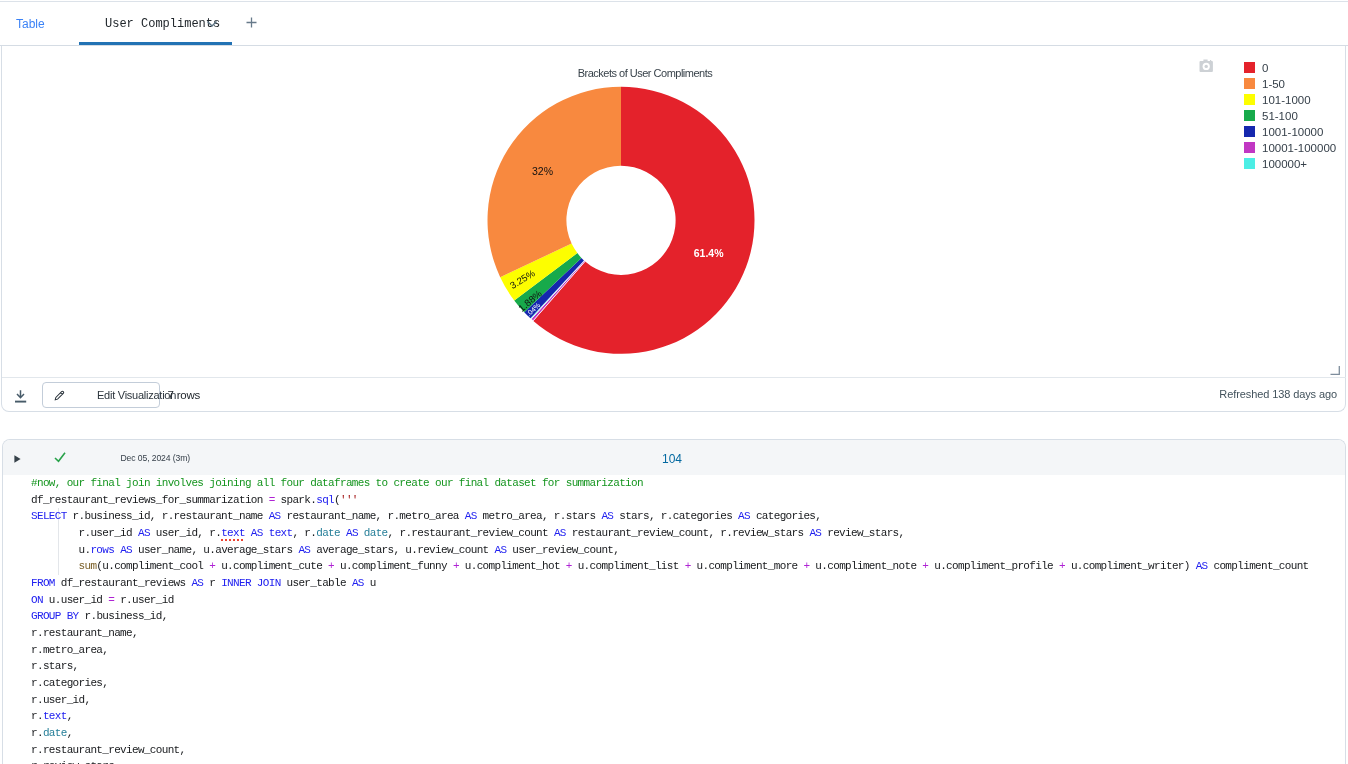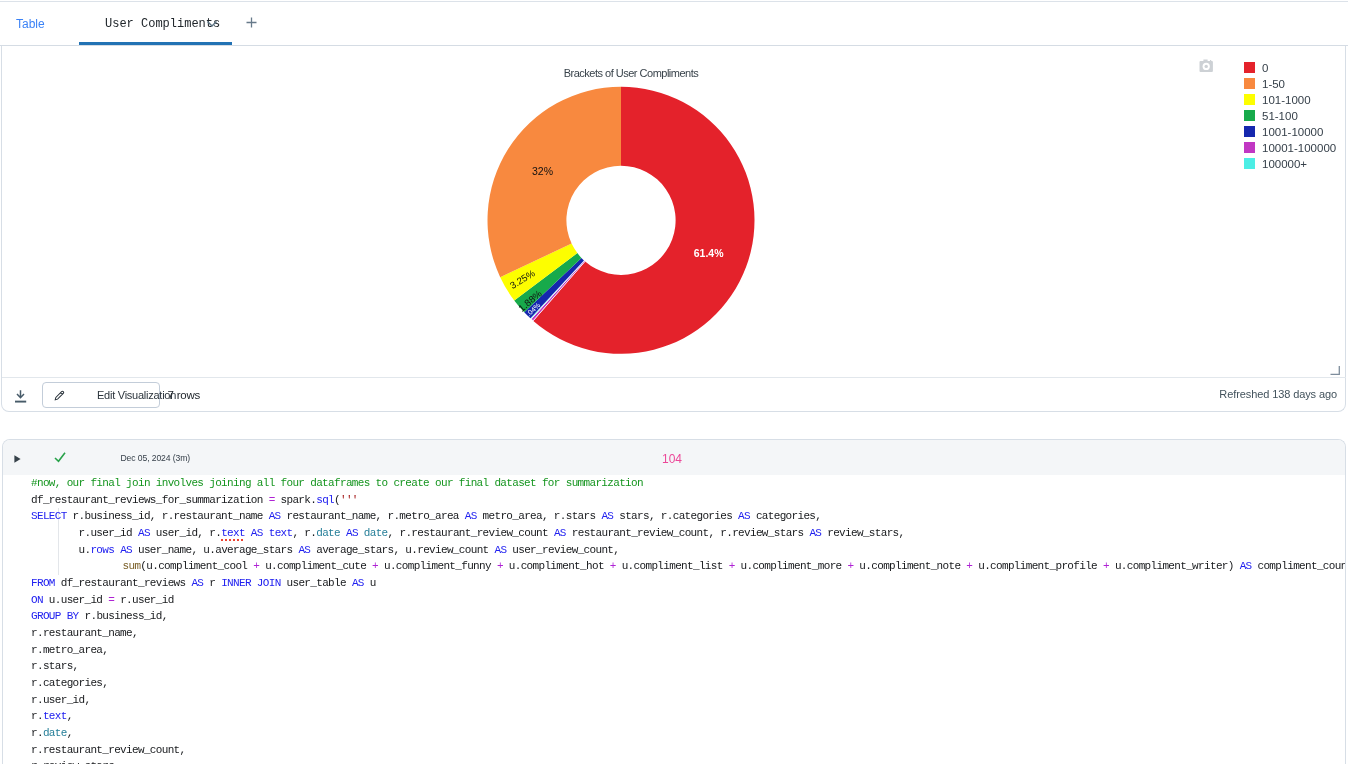--- a/index.html
+++ b/index.html
@@ -2,21 +2,21 @@
 <html><head>
 <meta charset="utf-8">
 <style>
   html,body{margin:0;padding:0;background:#fff;width:1348px;height:764px;overflow:hidden;}
   body{font-family:"Liberation Sans",sans-serif;position:relative;}
   .abs{position:absolute;}
   .code{font-family:"Liberation Mono",monospace;font-size:11px;letter-spacing:-0.66px;white-space:pre;color:#17191c;}
   .kw{color:#2020f0;}
   .op{color:#af23d4;}
   .ty{color:#267f99;}
-  .fn{color:#795e26;margin-left:44px;}
+  .fn{color:#795e26;}
   .str{color:#a31515;}
   .com{color:#15951f;}
   .sq{position:relative;}
   .sq:after{content:"";position:absolute;left:0;right:1px;bottom:-2.5px;height:2px;background:repeating-linear-gradient(90deg,#e43 0 2px,rgba(0,0,0,0) 2px 4px);}
 </style>
 </head>
 <body>
 
 <div class="abs" style="left:0px;top:1px;width:1348px;height:1px;background:#dce2e9;"></div>
 
@@ -26,21 +26,21 @@
     <path d="M1.5 1.5 L6 6 L10.5 1.5" fill="none" stroke="#5b7282" stroke-width="1.5"></path>
   </svg>
 <svg class="abs" style="left:246px;top:17px;" width="11" height="11" viewBox="0 0 11 11">
     <path d="M5.5 0.5 V10.5 M0.5 5.5 H10.5" stroke="#677a8a" stroke-width="1.3"></path>
   </svg>
 <div class="abs" style="left:79px;top:42px;width:153px;height:3px;background:#2272b4;"></div>
 <div class="abs" style="left:0;top:45px;width:1348px;height:1px;background:#d5dce4;"></div>
 
 <div class="abs" style="left:1px;top:46px;width:1343px;height:365px;border-left:1px solid #d7dee6;border-right:1px solid #d7dee6;border-bottom:1px solid #d7dee6;border-radius:0 0 8px 8px;"></div>
 
-<div class="abs" style="left:431px;top:66.5px;width:400px;text-align:center;font-size:11px;letter-spacing:-0.5px;color:#38424a;">Brackets of User Compliments</div>
+<div class="abs" style="left:445px;top:66.5px;width:400px;text-align:center;font-size:11px;letter-spacing:-0.5px;color:#38424a;">Brackets of User Compliments</div>
 
 <svg class="abs" style="left:480px;top:80px;" width="290" height="285" viewBox="480 80 290 285">
 <path d="M621.00 86.80A133.5 133.5 0 1 1 533.35 320.99L585.15 261.48A54.6 54.6 0 1 0 621.00 165.70Z" fill="#e4222b"></path>
 <path d="M533.10 320.78A133.5 133.5 0 0 1 531.15 319.04L584.25 260.68A54.6 54.6 0 0 0 585.05 261.39Z" fill="#c137c3" stroke="#fff" stroke-width="0.8"></path>
 <path d="M531.15 319.04A133.5 133.5 0 0 1 530.38 318.33L583.94 260.39A54.6 54.6 0 0 0 584.25 260.68Z" fill="#4ceee5" stroke="#fff" stroke-width="0.8"></path>
 <path d="M530.38 318.33A133.5 133.5 0 0 1 524.24 312.28L581.43 257.92A54.6 54.6 0 0 0 583.94 260.39Z" fill="#1527ae"></path>
 <path d="M524.24 312.28A133.5 133.5 0 0 1 514.24 300.46L577.34 253.08A54.6 54.6 0 0 0 581.43 257.92Z" fill="#17aa4b"></path>
 <path d="M514.24 300.46A133.5 133.5 0 0 1 500.21 277.14L571.60 243.55A54.6 54.6 0 0 0 577.34 253.08Z" fill="#fdfe00"></path>
 <path d="M500.21 277.14A133.5 133.5 0 0 1 621.00 86.80L621.00 165.70A54.6 54.6 0 0 0 571.60 243.55Z" fill="#f8893f"></path>
 <text x="708.6" y="257.1" font-size="10.5" font-weight="600" fill="#ffffff" text-anchor="middle">61.4%</text>
@@ -83,21 +83,21 @@
 
 <div class="abs" style="left:2px;top:439px;width:1342px;height:325px;border:1px solid #d7dee6;border-bottom:none;border-radius:8px 8px 0 0;overflow:hidden;">
   <div style="position:absolute;left:0;top:0;width:100%;height:35px;background:#f4f6f8;"></div>
   <svg style="position:absolute;left:10.5px;top:14.8px;" width="7" height="8" viewBox="0 0 7 8">
       <path d="M0.4 0.2 L6.6 4 L0.4 7.8 Z" fill="#37424a"></path>
     </svg>
   <svg style="position:absolute;left:51px;top:12px;" width="12" height="11" viewBox="0 0 12 11">
       <path d="M1 6 L4.5 9.3 L11 0.8" fill="none" stroke="#28a24a" stroke-width="1.6"></path>
     </svg>
   <div style="position:absolute;left:69.5px;top:13px;font-size:8.6px;letter-spacing:-0.1px;color:#343e48;margin-left:48px;">Dec 05, 2024 (3m)</div>
-  <div style="position:absolute;left:659px;top:12px;font-size:12px;color:#ec4899;">104</div>
+  <div style="position:absolute;left:659px;top:12px;font-size:12px;color:#0369a1;">104</div>
 
   <div style="position:absolute;left:55px;top:68px;width:1px;height:67px;background:#e3e6ea;"></div>
 
   <div id="codeblock" class="code" style="position:absolute;left:28px;top:35px;line-height:16.65px;"><span class="com">#now, our final join involves joining all four dataframes to create our final dataset for summarization</span>
 df_restaurant_reviews_for_summarization <span class="op">=</span> spark.<span class="kw">sql</span>(<span class="str">'''</span>
 <span class="kw">SELECT</span> r.business_id, r.restaurant_name <span class="kw">AS</span> restaurant_name, r.metro_area <span class="kw">AS</span> metro_area, r.stars <span class="kw">AS</span> stars, r.categories <span class="kw">AS</span> categories,
         r.user_id <span class="kw">AS</span> user_id, r.<span class="kw sq">text</span> <span class="kw">AS</span> <span class="kw">text</span>, r.<span class="ty">date</span> <span class="kw">AS</span> <span class="ty">date</span>, r.restaurant_review_count <span class="kw">AS</span> restaurant_review_count, r.review_stars <span class="kw">AS</span> review_stars,
         u.<span class="kw">rows</span> <span class="kw">AS</span> user_name, u.average_stars <span class="kw">AS</span> average_stars, u.review_count <span class="kw">AS</span> user_review_count,
         <span class="fn">sum</span>(u.compliment_cool <span class="op">+</span> u.compliment_cute <span class="op">+</span> u.compliment_funny <span class="op">+</span> u.compliment_hot <span class="op">+</span> u.compliment_list <span class="op">+</span> u.compliment_more <span class="op">+</span> u.compliment_note <span class="op">+</span> u.compliment_profile <span class="op">+</span> u.compliment_writer) <span class="kw">AS</span> compliment_count
 <span class="kw">FROM</span> df_restaurant_reviews <span class="kw">AS</span> r <span class="kw">INNER</span> <span class="kw">JOIN</span> user_table <span class="kw">AS</span> u

